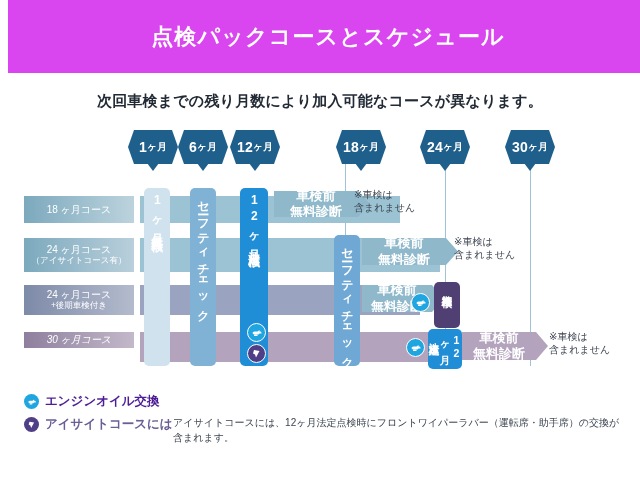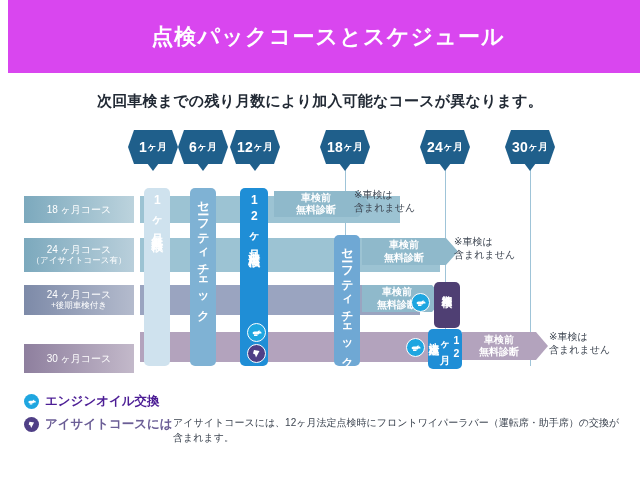--- a/index.html
+++ b/index.html
@@ -77,21 +77,21 @@
   .vbox .vcol {
     writing-mode: vertical-rl; text-orientation: upright;
     font-size: 12px; font-weight: bold; letter-spacing: 1.5px;
     line-height: 1.05;
   }
   .vbox.small .vcol { font-size: 10.5px; letter-spacing: .8px; }
 
   
   .arrow {
     position: absolute; display: flex; align-items: center; justify-content: center;
-    color: #ffffff; font-size: 10px; font-weight: bold; text-align: center;
+    color: #ffffff; font-size: 13px; font-weight: bold; text-align: center;
     line-height: 1.25; padding-right: 12px;
   }
 
   
   .note {
     position: absolute; font-size: 10px; color: #3c4450; line-height: 1.3;
     white-space: pre-line;
   }
 
   
@@ -142,21 +142,21 @@
         </div>
         <div class="tail" style="border-top-color: rgb(31, 95, 139);"></div>
       </div>
       <div class="marker" style="left: 230px; top: 0px; text-decoration: underline;">
         <div class="hex" style="background: rgb(31, 95, 139);">
           <span class="num">12</span>
           <span class="unit">ヶ月</span>
         </div>
         <div class="tail" style="border-top-color: rgb(31, 95, 139);"></div>
       </div>
-      <div class="marker" style="left: 320px; top: 0px;">
+      <div class="marker" style="left: 336px; top: 0px;">
         <div class="hex" style="background: rgb(31, 95, 139);">
           <span class="num">18</span>
           <span class="unit">ヶ月</span>
         </div>
         <div class="tail" style="border-top-color: rgb(31, 95, 139);"></div>
       </div>
       <div class="marker" style="left: 420px; top: 0px;">
         <div class="hex" style="background: rgb(31, 95, 139);">
           <span class="num">24</span>
           <span class="unit">ヶ月</span>
@@ -178,21 +178,21 @@
       <div class="course-label" style="top: 108px; height: 34px; background: linear-gradient(to right, rgb(124, 169, 189), rgb(185, 207, 219));">
         <div class="cl-main">24 ヶ月コース</div>
         <div class="cl-sub">（アイサイトコース有）</div>
       </div>
       <div class="band" style="left: 140px; top: 155px; width: 280px; height: 30px; background: rgb(154, 164, 192);"></div>
       <div class="course-label" style="top: 155px; height: 30px; background: linear-gradient(to right, rgb(125, 138, 168), rgb(180, 187, 205));">
         <div class="cl-main">24 ヶ月コース</div>
         <div class="cl-sub">+後期車検付き</div>
       </div>
       <div class="band" style="left: 140px; top: 202px; width: 300px; height: 30px; background: rgb(179, 163, 189);"></div>
-      <div class="course-label" style="top: 214px; height: 29px; background: linear-gradient(to right, rgb(142, 127, 158), rgb(195, 185, 202));">
+      <div class="course-label" style="top: 202px; height: 16px; background: linear-gradient(to right, rgb(142, 127, 158), rgb(195, 185, 202)); font-style: italic;">
         <div class="cl-main">30 ヶ月コース</div>
       </div>
       <div class="arrow" style="left: 274px; top: 61px; width: 96px; height: 26px; background: rgb(143, 185, 203); clip-path: polygon(0px 0px, calc(100% - 12px) 0px, 100% 50%, calc(100% - 12px) 100%, 0px 100%); white-space: pre-line;">車検前
 無料診断</div>
       <div class="arrow" style="left: 362px; top: 108px; width: 96px; height: 27px; background: rgb(143, 185, 203); clip-path: polygon(0px 0px, calc(100% - 12px) 0px, 100% 50%, calc(100% - 12px) 100%, 0px 100%); white-space: pre-line;">車検前
 無料診断</div>
       <div class="arrow" style="left: 362px; top: 155px; width: 82px; height: 27px; background: rgb(143, 185, 203); clip-path: polygon(0px 0px, calc(100% - 12px) 0px, 100% 50%, calc(100% - 12px) 100%, 0px 100%); white-space: pre-line;">車検前
 無料診断</div>
       <div class="arrow" style="left: 462px; top: 202px; width: 86px; height: 28px; background: rgb(179, 163, 189); clip-path: polygon(0px 0px, calc(100% - 12px) 0px, 100% 50%, calc(100% - 12px) 100%, 0px 100%); white-space: pre-line;">車検前
 無料診断</div>

